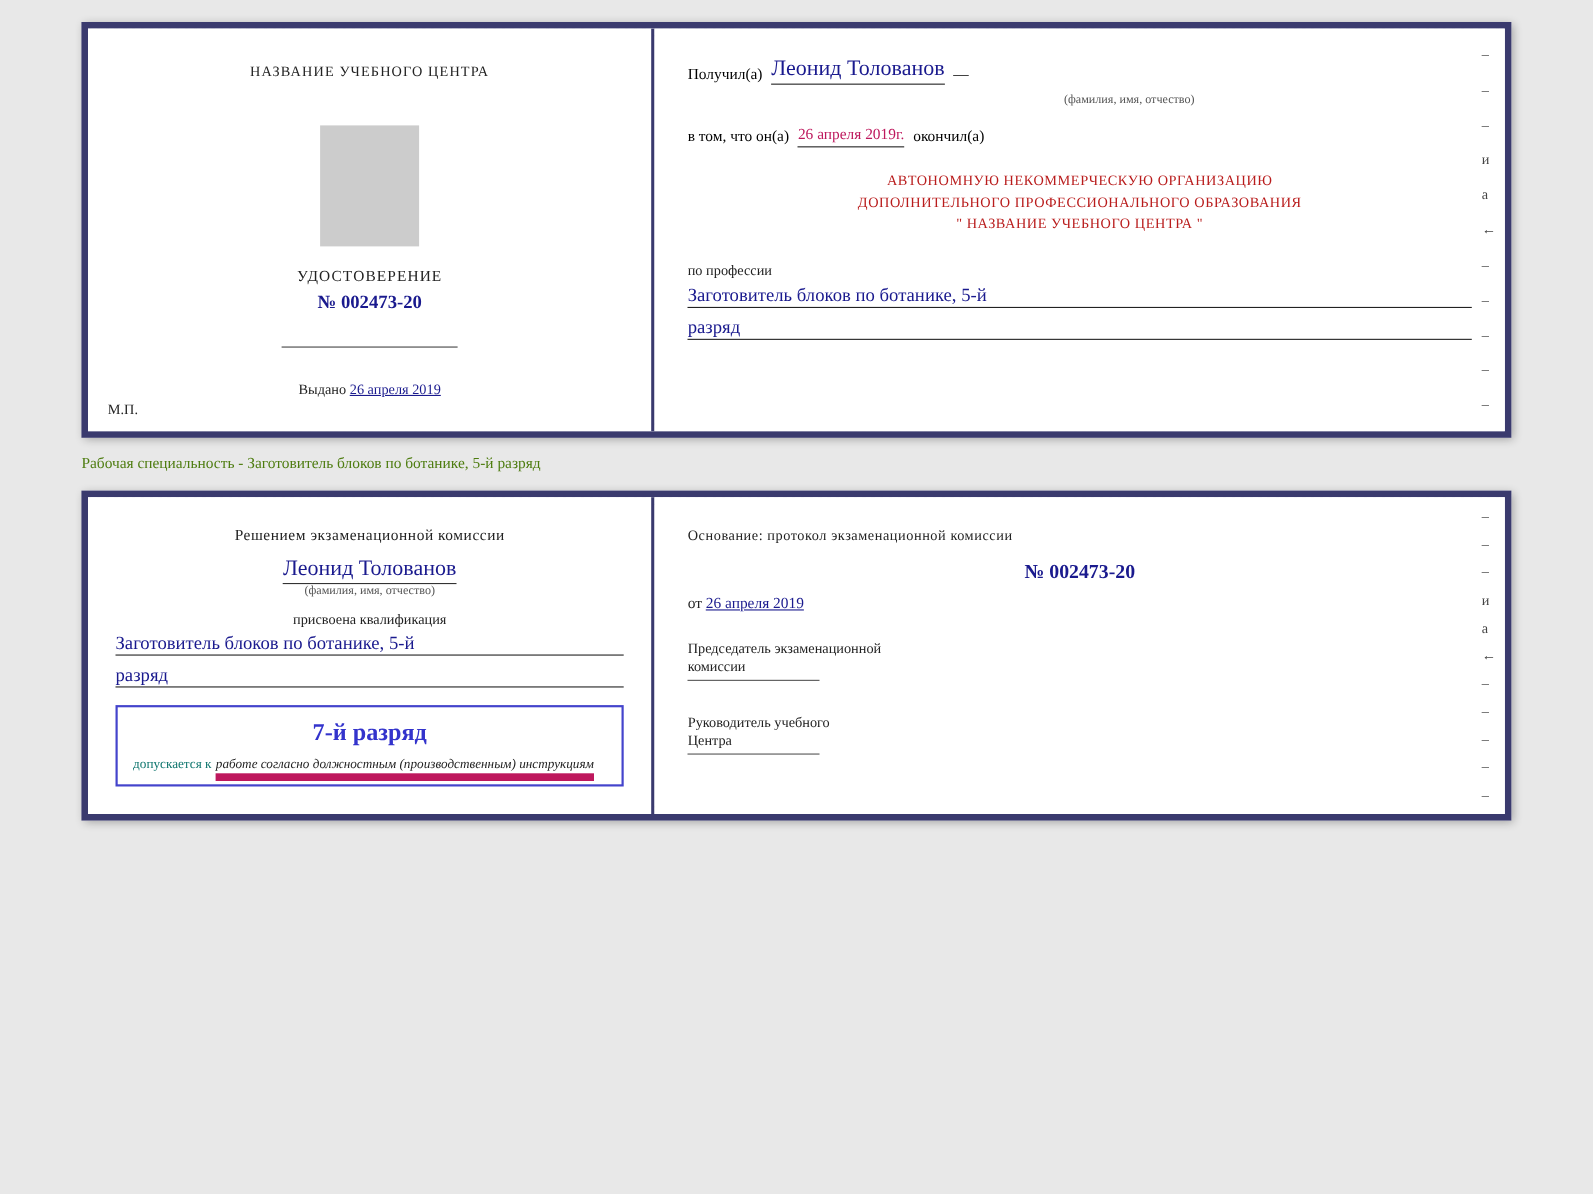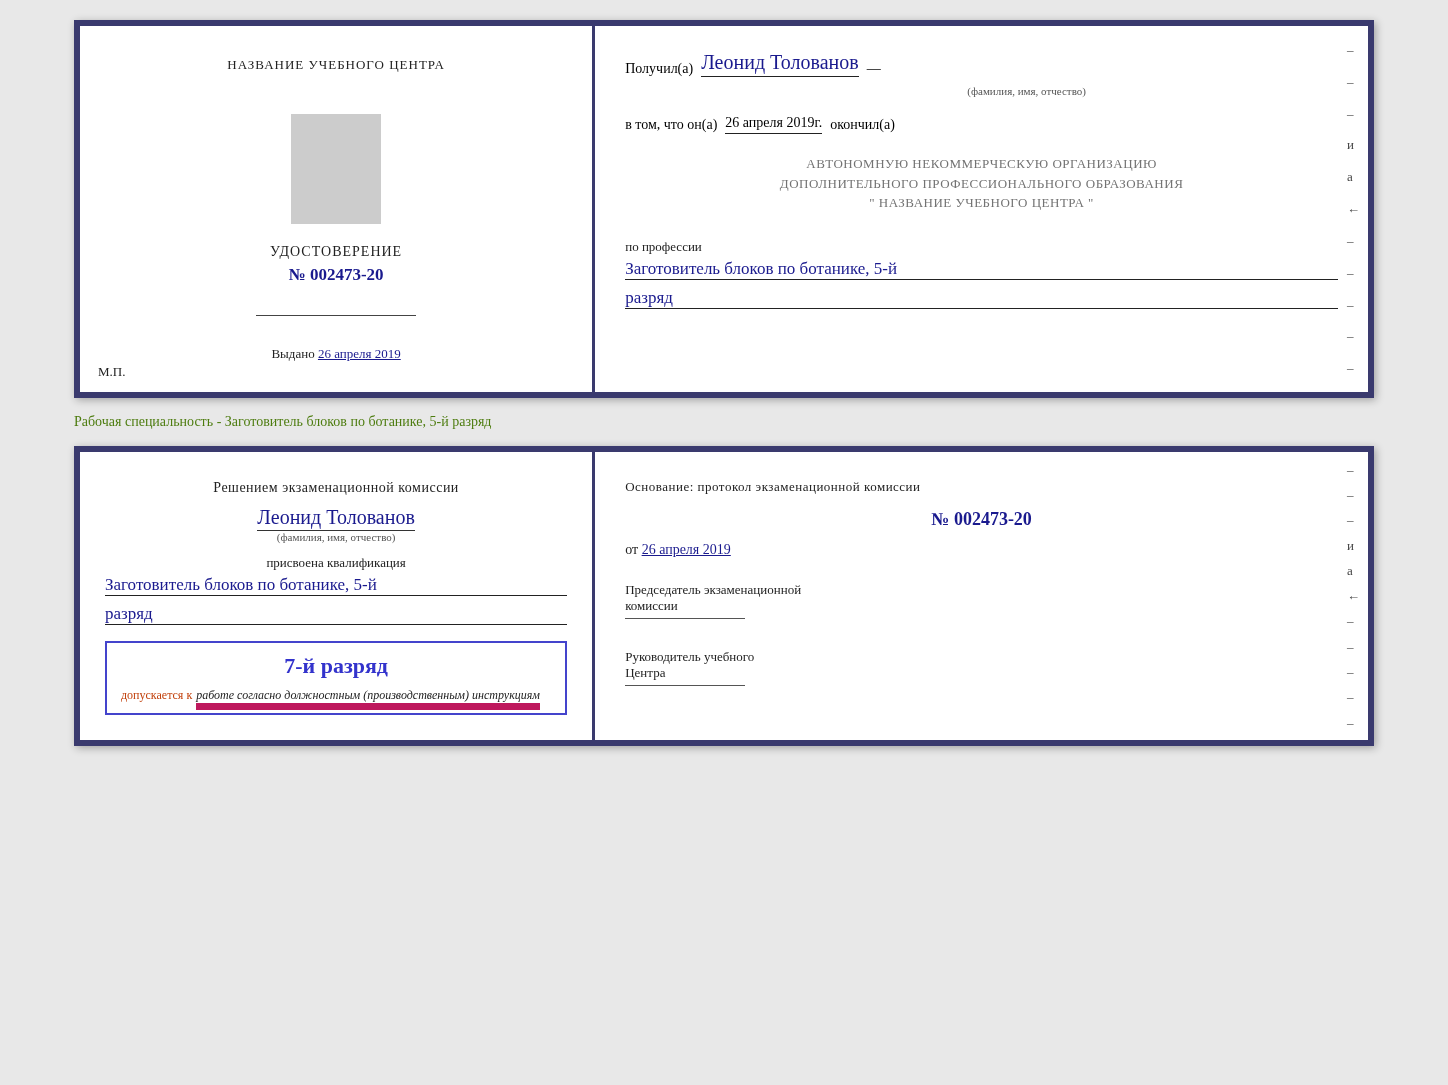--- a/index.html
+++ b/index.html
@@ -123,39 +123,39 @@
     }
 
     .handwritten {
       font-family: 'Segoe Script', 'Brush Script MT', cursive;
       color: #1a1a8e;
       font-size: 18px;
     }
 
     .handwritten-sm {
       font-family: 'Segoe Script', 'Brush Script MT', cursive;
-      color: #000000;
+      color: #be185d;
       font-size: 14px;
     }
 
     .underline-name {
       border-bottom: 1px solid #222;
       padding-bottom: 2px;
     }
 
     .fio-label {
       font-size: 11px;
       color: #555;
       text-align: center;
       display: block;
     }
 
     .cert-text-block {
       font-size: 13px;
-      color: #737373;
+      color: #b91c1c;
       text-align: center;
       text-transform: uppercase;
       line-height: 1.5;
       letter-spacing: 0.5px;
     }
 
     .profession-label {
       font-size: 13px;
       color: #222;
       margin-top: 5px;
@@ -234,21 +234,21 @@
     .stamp-rank {
       font-size: 22px;
       font-weight: bold;
       color: #3333cc;
       text-align: center;
       display: block;
     }
 
     .stamp-admit {
       font-size: 12px;
-      color: #c2410c;
+      color: #0f766e;
       margin-top: 4px;
     }
 
     .stamp-admit-italic {
       font-style: italic;
       font-size: 12px;
       color: #222;
     }
 
     .right-side-dashes {

